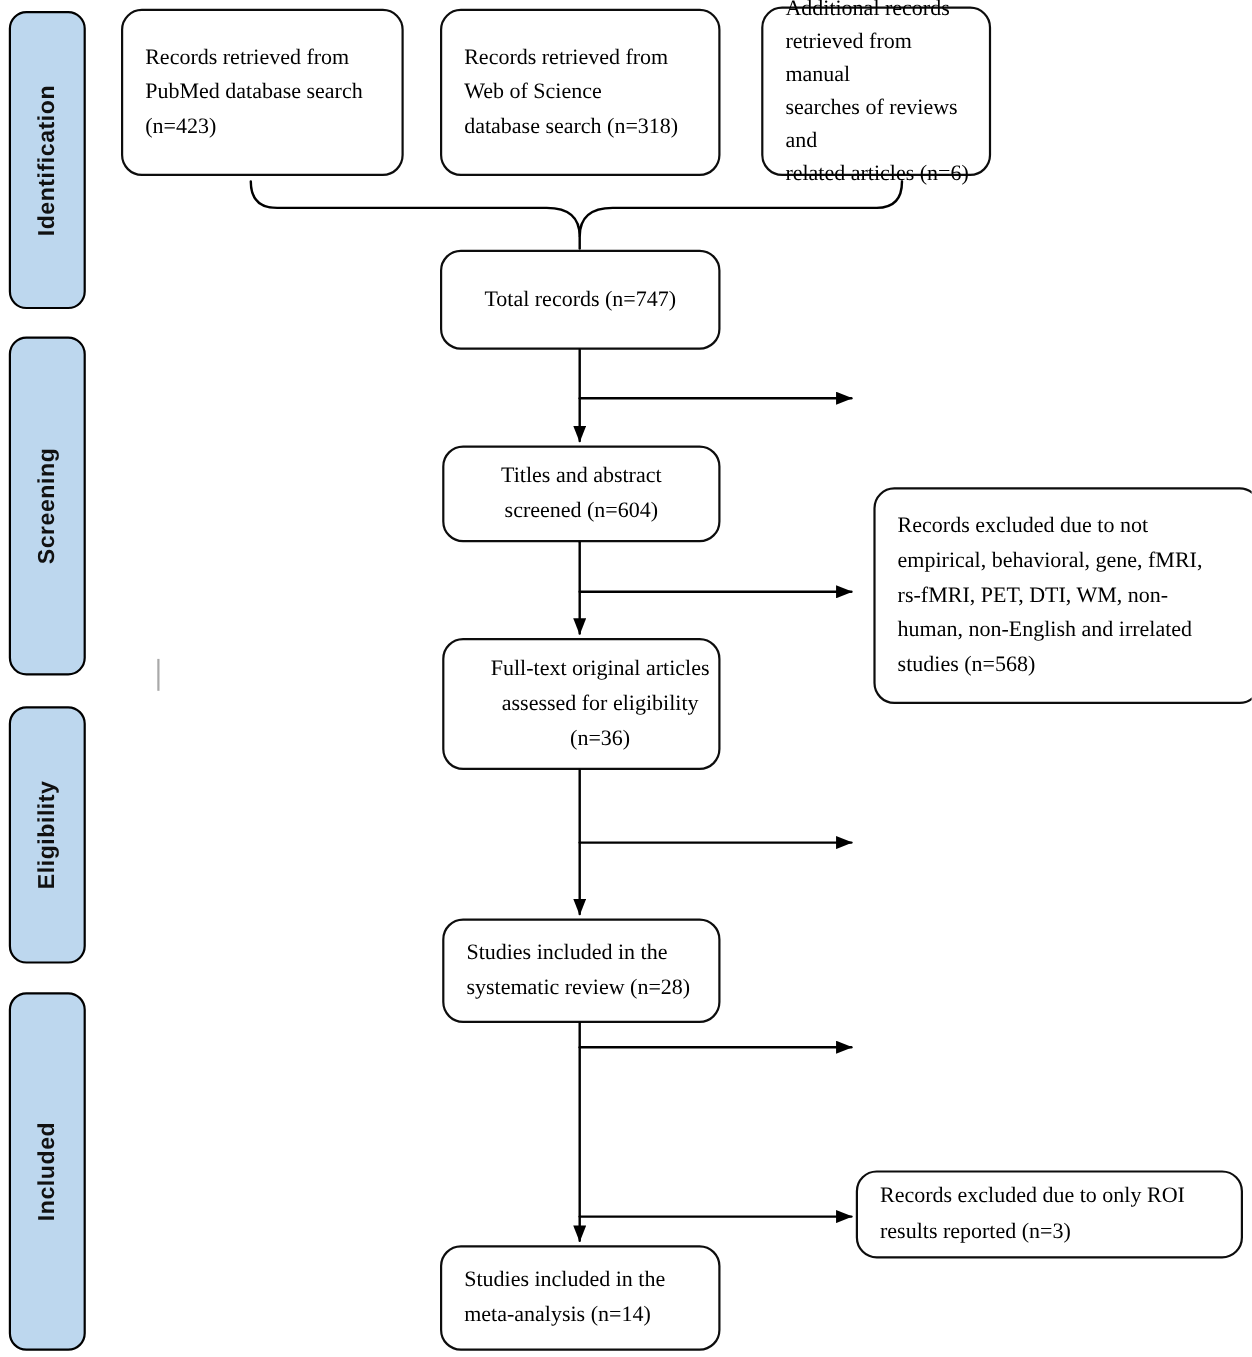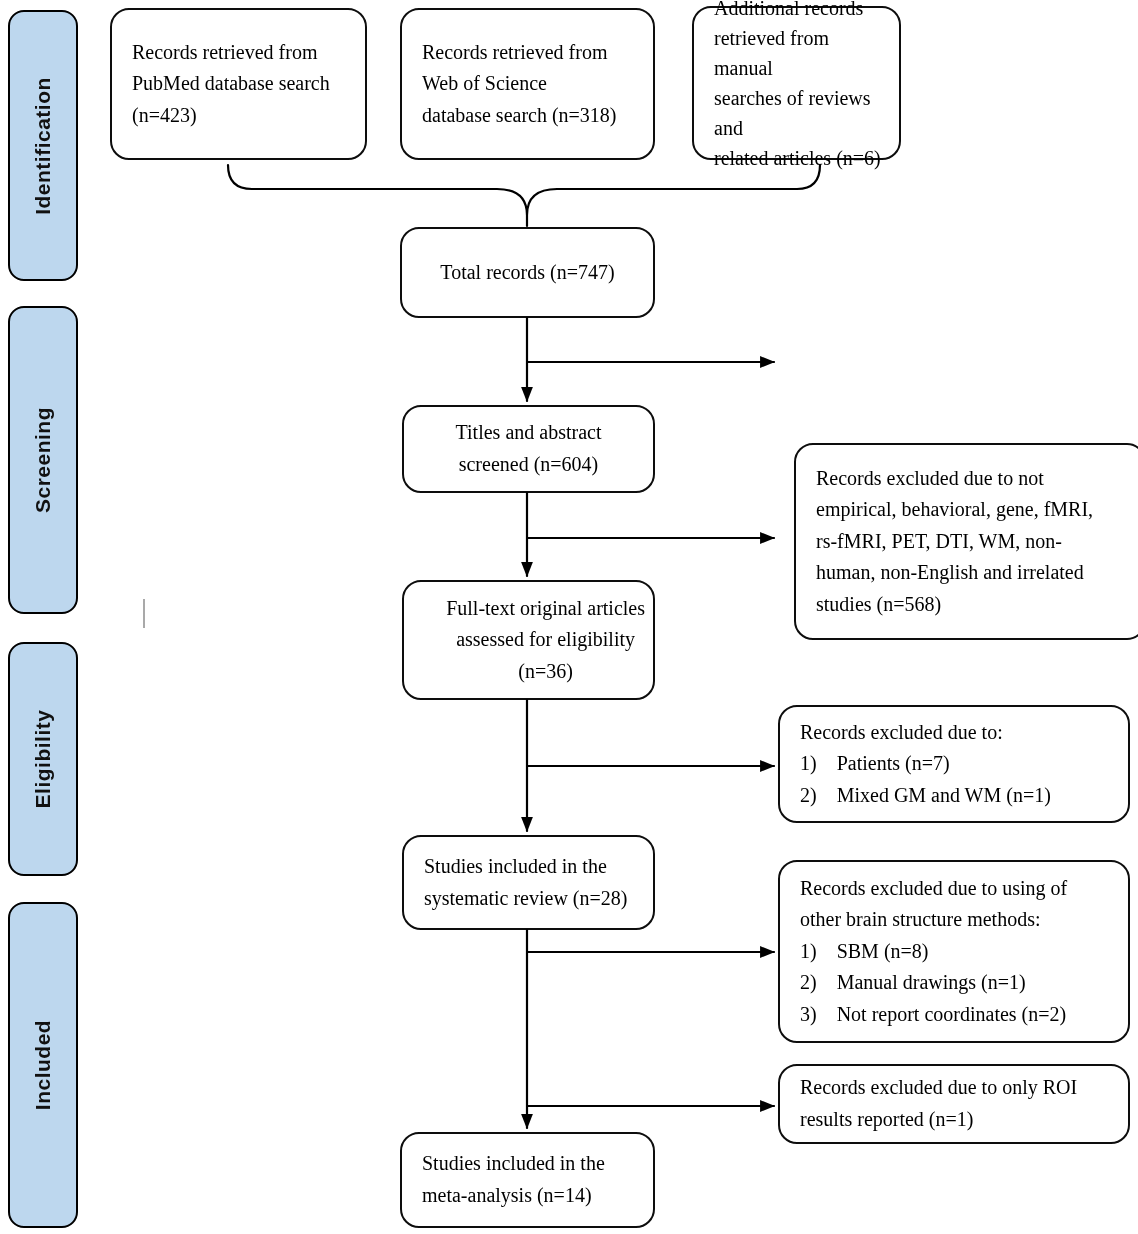--- a/index.html
+++ b/index.html
@@ -130,35 +130,23 @@
 meta-analysis (n=14)</span>
   </div>
 
   <div class="box left" style="left:794px; top:443px; width:352px; height:197px;">
     <span class="box-text">Records excluded due to not
 empirical, behavioral, gene, fMRI,
 rs-fMRI, PET, DTI, WM, non-
 human, non-English and irrelated
 studies (n=568)</span>
   </div>
-  <div class="box left" style="left:778px; top:705px; width:352px; height:118px;">
-    <span class="box-text">Records excluded due to:
-1) Patients (n=7)
-2) Mixed GM and WM (n=1)</span>
-  </div>
-  <div class="box left" style="left:778px; top:860px; width:352px; height:183px;">
-    <span class="box-text">Records excluded due to using of
-other brain structure methods:
-1) SBM (n=8)
-2) Manual drawings (n=1)
-3) Not report coordinates (n=2)</span>
-  </div>
   <div class="box left" style="left:778px; top:1064px; width:352px; height:80px;">
     <span class="box-text">Records excluded due to only ROI
-results reported (n=1)</span>
+results reported (n=3)</span>
   </div>
 
   <svg class="connectors" viewBox="0 0 1138 1234" aria-hidden="true">
     <defs>
       <marker id="ah" viewBox="0 0 14 11" refX="13" refY="5.5" markerWidth="15" markerHeight="12" orient="auto" markerUnits="userSpaceOnUse">
         <path d="M0,0 L14,5.5 L0,11 Z" fill="#000000"></path>
       </marker>
     </defs>
 
     <path class="stroke" d="M 228 165 Q 228 189 252 189 L 497 189 Q 527 189 527 215 Q 527 189 557 189 L 797 189 Q 820 189 820 165"></path>

